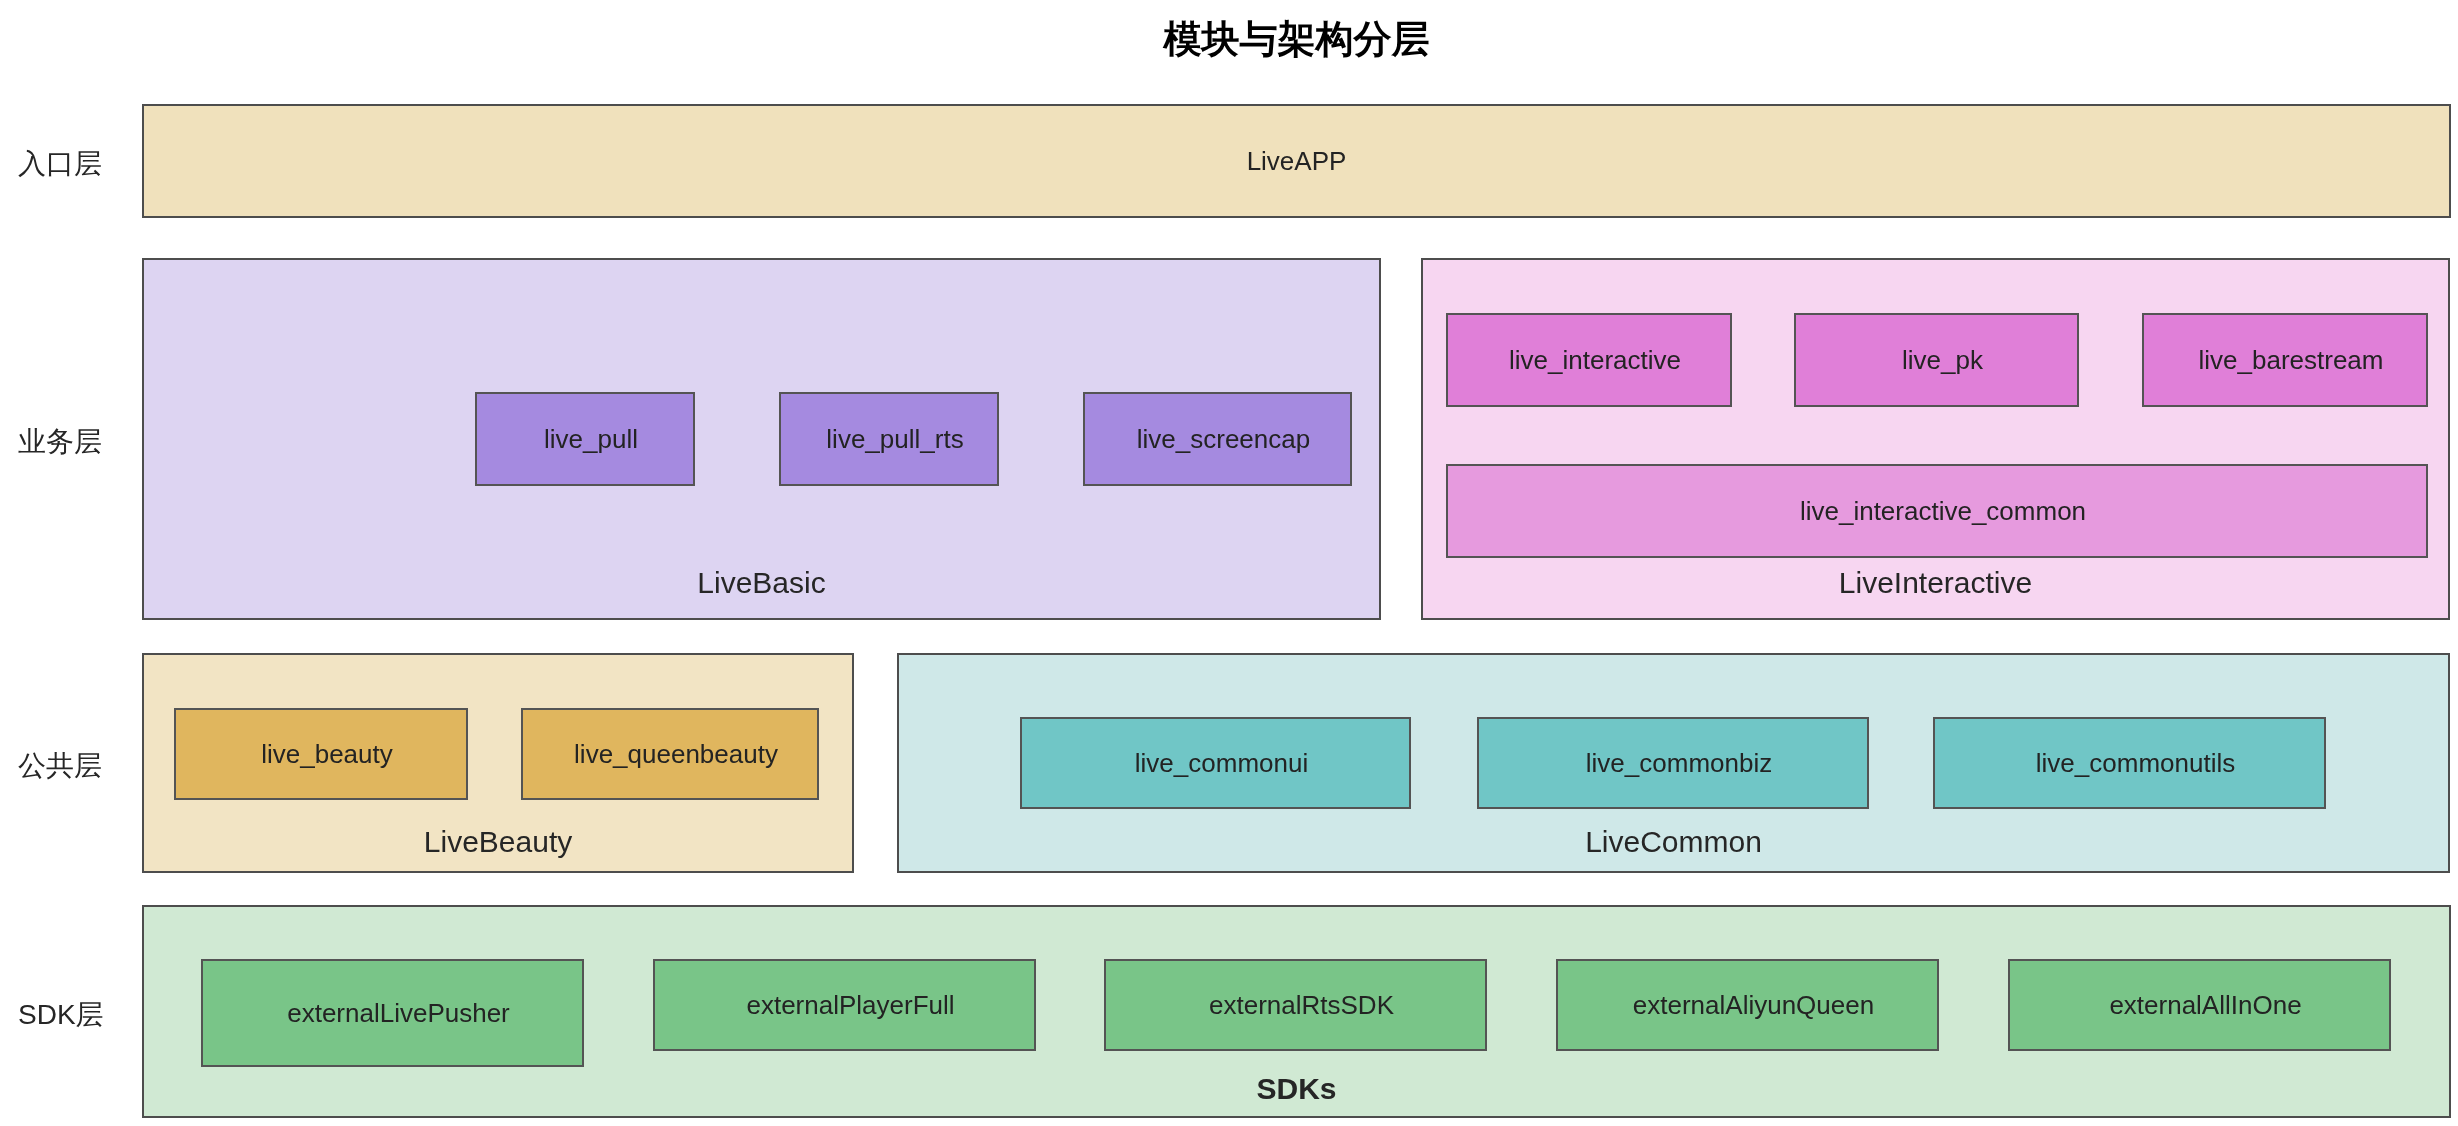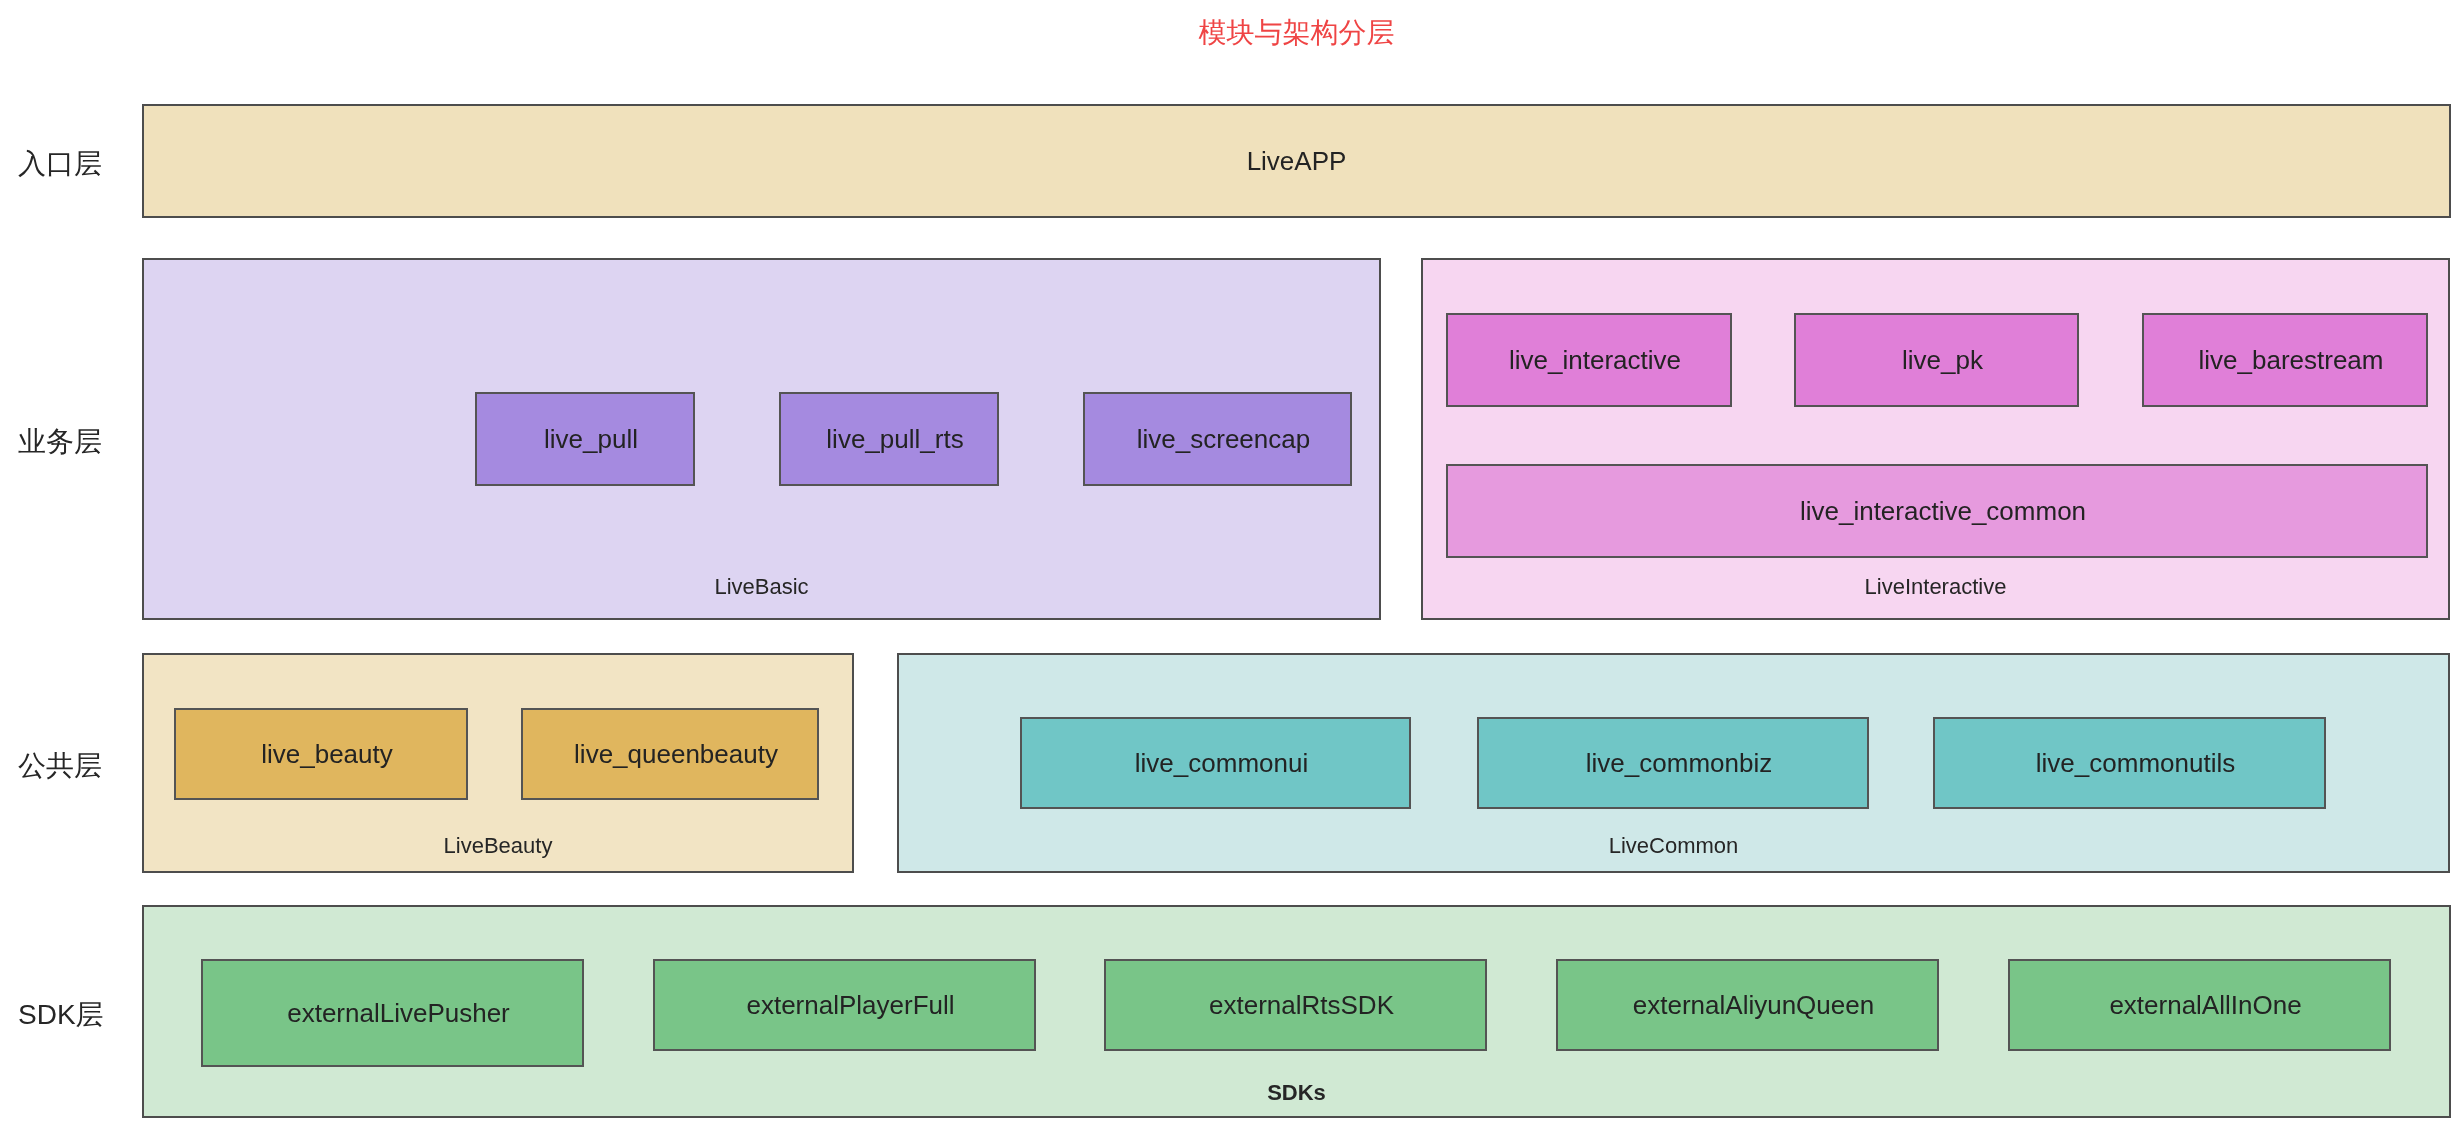--- a/index.html
+++ b/index.html
@@ -5,37 +5,37 @@
   html,body{margin:0;padding:0;background:#ffffff;}
   body{
     width:2458px;height:1126px;position:relative;
     font-family:"Liberation Sans","DejaVu Sans",sans-serif;
     color:#262626;
     -webkit-font-smoothing:antialiased;
   }
   .canvas{position:absolute;inset:0;}
   .title{
     position:absolute;left:142px;width:2309px;top:14px;
-    text-align:center;font-size:28px;font-weight:400;color:#ef4444;
+    text-align:center;font-size:38px;font-weight:700;color:#000000;
   }
   .layer-label{
     position:absolute;left:18px;width:160px;
     font-size:28px;color:#262626;white-space:nowrap;
   }
   .container{
     position:absolute;border:2px solid #4d4d4d;box-sizing:border-box;
   }
   .module{
     position:absolute;border:2px solid #545454;box-sizing:border-box;
     display:flex;align-items:center;justify-content:center;
     font-size:26px;color:#232323;white-space:nowrap;padding-left:12px;
   }
   .group-label{
     position:absolute;left:0;width:100%;text-align:center;
-    font-size:22px;color:#262626;
+    font-size:30px;color:#262626;
   }
   
   .fill-entry{background:#f0e1bc;}
   .c-basic{background:#ddd4f2;}      .m-basic{background:#a58ae0;}
   .c-inter{background:#f7d6f1;}      .m-inter{background:#e07fd8;}  .m-inter-wide{background:#e69ade;}
   .c-beauty{background:#f2e4c4;}     .m-beauty{background:#e0b65e;}
   .c-common{background:#cfe8e8;}     .m-common{background:#70c6c6;}
   .c-sdk{background:#d0e9d3;}        .m-sdk{background:#79c588;}
   
   .entry-node{display:flex;align-items:center;justify-content:center;font-size:26px;color:#232323;}

